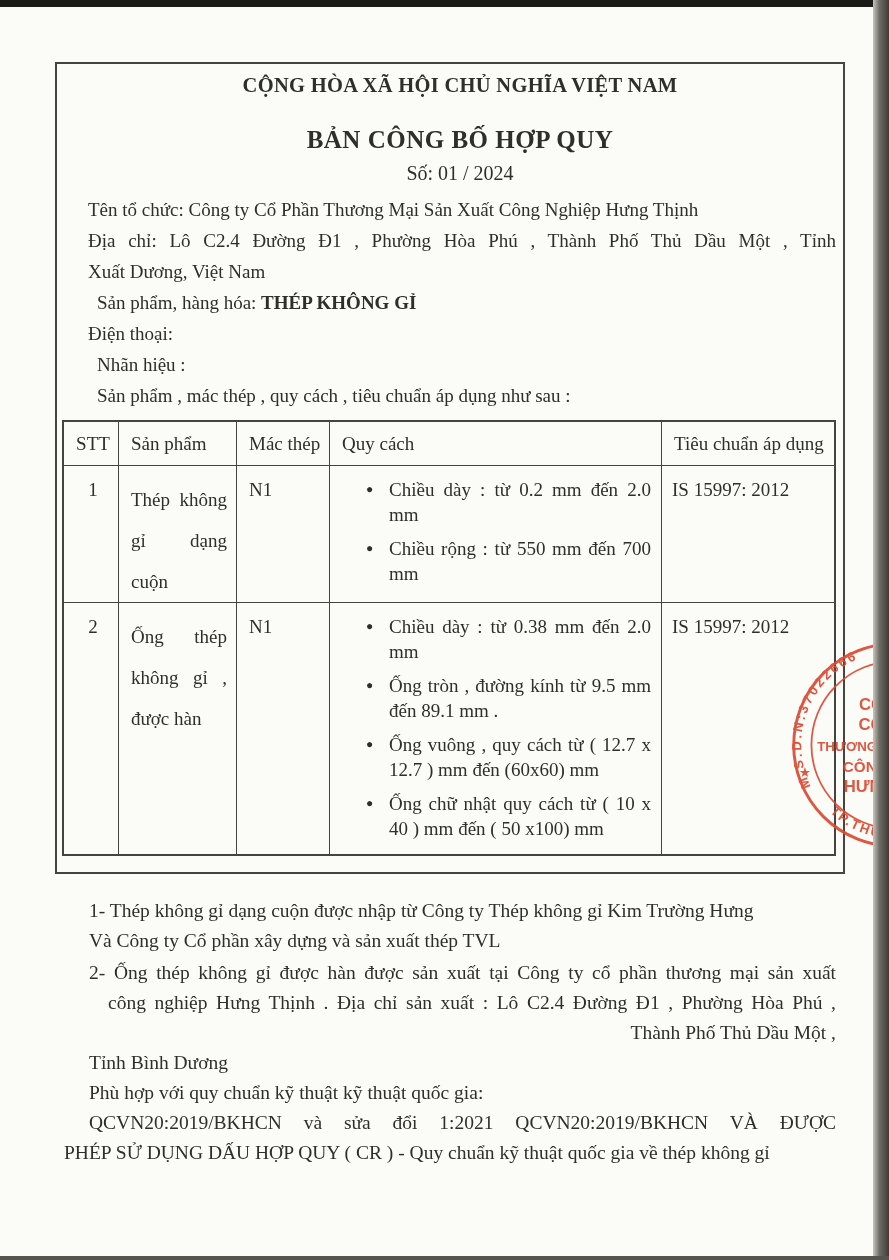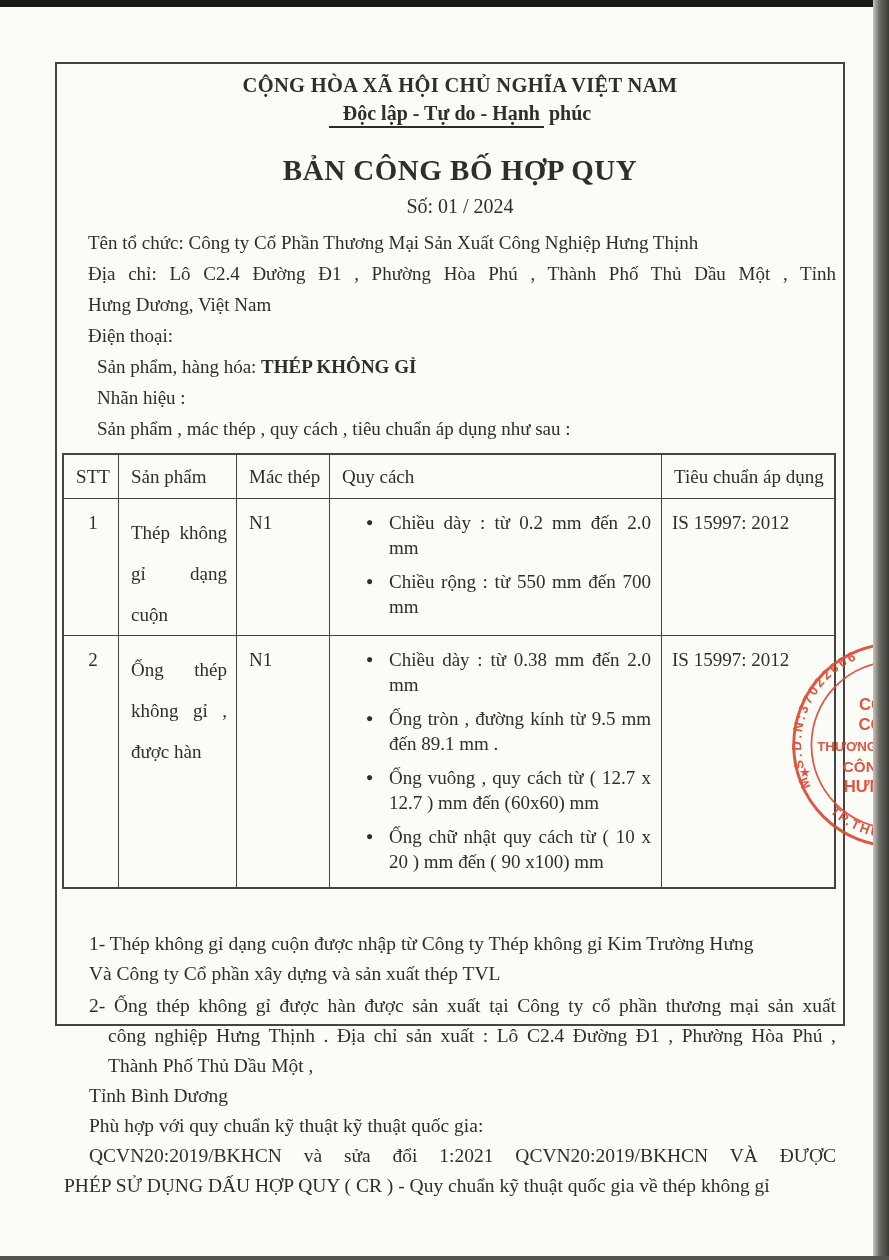--- a/index.html
+++ b/index.html
@@ -9,29 +9,29 @@
     font-family:"Liberation Serif","DejaVu Serif",serif;
   }
   
   .scan-top    { position:absolute; top:0; left:0; width:874px; height:7px; background:#1a1a17; z-index:6; }
   .scan-right  { position:absolute; top:0; right:0; width:16px; height:1260px; z-index:6;
                  background:linear-gradient(to right,#c9c6bf 0%, #6e6c64 40%, #3b3a35 100%); }
   .scan-bottom { position:absolute; bottom:0; left:0; width:889px; height:4px; background:#55544f; z-index:6; }
 
   
   .frame {
-    position:absolute; left:55px; top:62px; width:790px; height:964px;
+    position:absolute; left:55px; top:62px; width:790px; height:812px;
     border:2px solid #45453f; box-sizing:border-box;
     padding:0 7px 0 27px;
   }
 
   .nat-title   { text-align:center; font-weight:bold; font-size:20.5px; margin-top:10px; letter-spacing:0.3px; }
   .motto       { text-align:center; font-weight:bold; font-size:20px; margin-top:5px; }
   .motto .ul   { border-bottom:2.5px solid #2c2c28; padding:0 4px 2px 14px; }
-  .doc-title   { text-align:center; font-weight:bold; font-size:29px; margin-top:29px; letter-spacing:0.5px; }
+  .doc-title   { text-align:center; font-weight:bold; font-size:25px; margin-top:29px; letter-spacing:0.5px; }
   .doc-number  { text-align:center; font-size:20px; margin-top:8px; }
 
   .body-text   { font-size:19px; line-height:31px; margin-top:9px; padding-left:4px; }
   .line        { }
   .ind         { padding-left:9px; }
   .stretch     { text-align:justify; text-align-last:justify; }
   .bold        { font-weight:bold; }
 
   
   .doc-table {
@@ -52,49 +52,48 @@
   .cell-sp  { text-align:justify; padding-top:13px; line-height:41px; padding-right:9px; }
   .cell-mt  { padding-top:13px; }
   .cell-qc  { padding:11px 10px 4px 36px; }
   .cell-tc  { padding-top:13px; padding-left:10px; }
   .bullet   { display:flex; margin-bottom:9px; line-height:25px; }
   .bullet .dot { flex:0 0 23px; font-size:12px; line-height:25px; }
   .bullet .btxt { flex:1; text-align:justify; }
 
   
   .notes { font-size:19.5px; line-height:30px; margin-top:40px; padding-left:5px; }
-  .n-cont  { padding-left:19px; }
+  .n-cont  { padding-left:19px;text-align:right; }
   .n-out   { margin-left:-25px; }
   .gap-top { margin-top:2px; }
 
   
   .stamp { position:absolute; left:777px; top:627px; width:236px; height:236px; z-index:4; opacity:0.92; }
   .stamp text { font-family:"Liberation Sans","DejaVu Sans",sans-serif; font-weight:bold; fill:#dc4a32; }
 </style>
 </head>
 <body>
 
 <div class="scan-top"></div>
 <div class="scan-right"></div>
 <div class="scan-bottom"></div>
 
 <div class="frame">
 
   <div class="nat-title">CỘNG HÒA XÃ HỘI CHỦ NGHĨA VIỆT NAM</div>
-  <div class="motto"><span class="ul">Độc lập - Tự do - Hạnh</span> <span>phúc</span></div>
 
   <div class="doc-title">BẢN CÔNG BỐ HỢP QUY</div>
   <div class="doc-number">Số: 01 / 2024</div>
 
   <div class="body-text">
     <div class="line">Tên tổ chức: Công ty Cổ Phần Thương Mại Sản Xuất Công Nghiệp Hưng Thịnh</div>
     <div class="line stretch">Địa chỉ: Lô C2.4 Đường Đ1 , Phường Hòa Phú , Thành Phố Thủ Dầu Một , Tỉnh</div>
-    <div class="line">Hưng Dương, Việt Nam</div>
+    <div class="line">Xuất Dương, Việt Nam</div>
+    <div class="line ind"><span>Sản phẩm, hàng hóa:</span> <span class="bold">THÉP KHÔNG GỈ</span></div>
     <div class="line">Điện thoại:</div>
-    <div class="line ind"><span>Sản phẩm, hàng hóa:</span> <span class="bold">THÉP KHÔNG GỈ</span></div>
     <div class="line ind">Nhãn hiệu :</div>
     <div class="line ind">Sản phẩm , mác thép , quy cách , tiêu chuẩn áp dụng như sau :</div>
   </div>
 
   <div class="doc-table">
 
     <div class="cell h-cell c-center">STT</div>
     <div class="cell h-cell">Sản phẩm</div>
     <div class="cell h-cell">Mác thép</div>
     <div class="cell h-cell">Quy cách</div>
@@ -126,21 +125,21 @@
       <div class="bullet">
           <span class="dot">●</span>
           <span class="btxt">Ống tròn , đường kính từ 9.5 mm đến 89.1 mm .</span>
         </div>
       <div class="bullet">
           <span class="dot">●</span>
           <span class="btxt">Ống vuông , quy cách từ ( 12.7 x 12.7 ) mm đến (60x60) mm</span>
         </div>
       <div class="bullet">
           <span class="dot">●</span>
-          <span class="btxt">Ống chữ nhật quy cách từ ( 10 x 20 ) mm đến ( 90 x100) mm</span>
+          <span class="btxt">Ống chữ nhật quy cách từ ( 10 x 40 ) mm đến ( 50 x100) mm</span>
         </div>
     </div>
     <div class="cell r2 cell-tc last-col last-row">IS 15997: 2012</div>
   </div>
 
   <div class="notes">
     <div>1- Thép không gỉ dạng cuộn được nhập từ Công ty Thép không gỉ Kim Trường Hưng</div>
     <div>Và Công ty Cổ phần xây dựng và sản xuất thép TVL</div>
     <div class="stretch gap-top">2- Ống thép không gỉ được hàn được sản xuất tại Công ty cổ phần thương mại sản xuất</div>
     <div class="n-cont stretch">công nghiệp Hưng Thịnh . Địa chỉ sản xuất : Lô C2.4 Đường Đ1 , Phường Hòa Phú ,</div>

